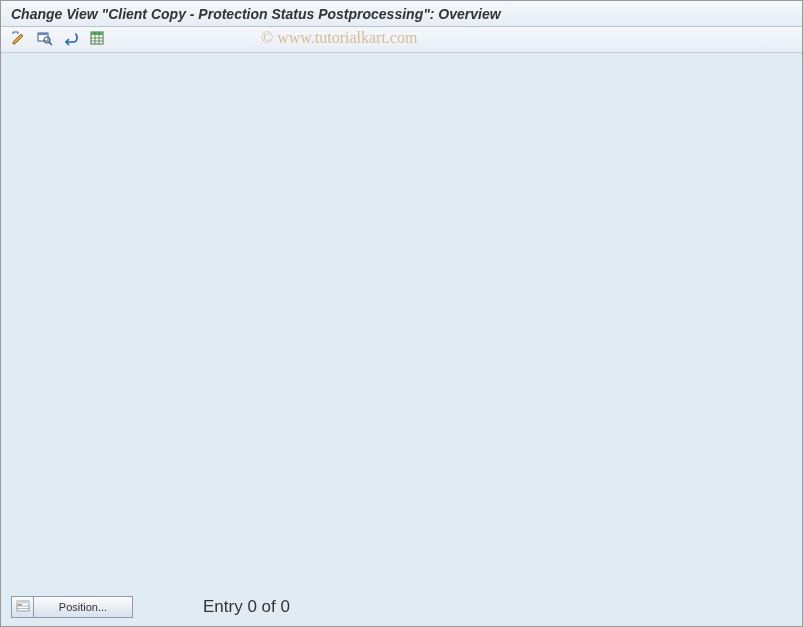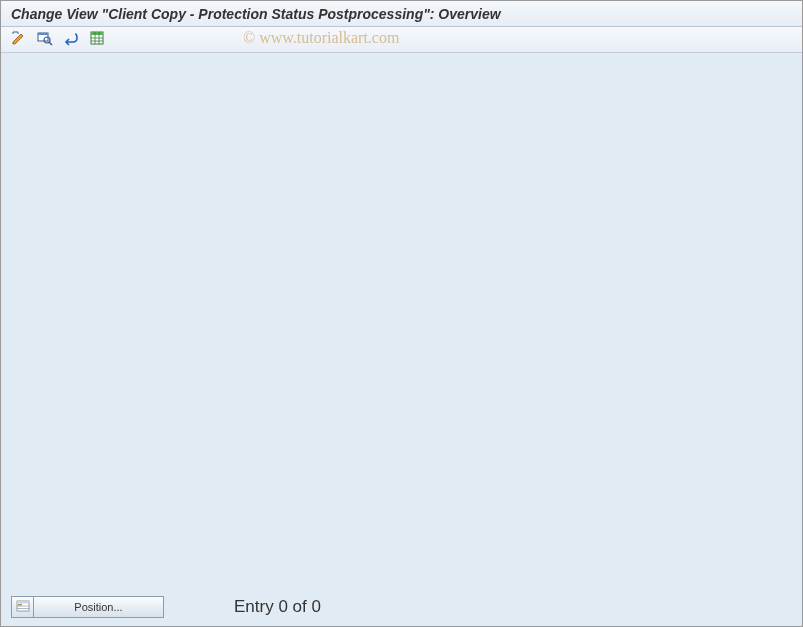--- a/index.html
+++ b/index.html
@@ -75,36 +75,36 @@
       background: linear-gradient(to bottom, #fdfdfe 0%, #e8eef4 50%, #d9e2eb 100%);
       border: 1px solid #8a9bb0;
       border-right: none;
       display: flex;
       align-items: center;
       justify-content: center;
       cursor: pointer;
     }
     .position-btn {
       height: 22px;
-      width: 131px;
+      width: 100px;
       background: linear-gradient(to bottom, #fdfdfe 0%, #e8eef4 50%, #d9e2eb 100%);
       border: 1px solid #8a9bb0;
       font-size: 11px;
       color: #333;
       cursor: pointer;
       text-align: center;
     }
     .entry-text {
       font-size: 17px;
       color: #333;
     }
     .watermark {
       position: absolute;
       top: 28px;
-      left: 242px;
+      left: 260px;
       font-size: 16px;
       color: rgba(208, 180, 130, 0.85);
       font-family: Georgia, serif;
       pointer-events: none;
       z-index: 10;
     }
   </style>
 </head>
 <body>
 

